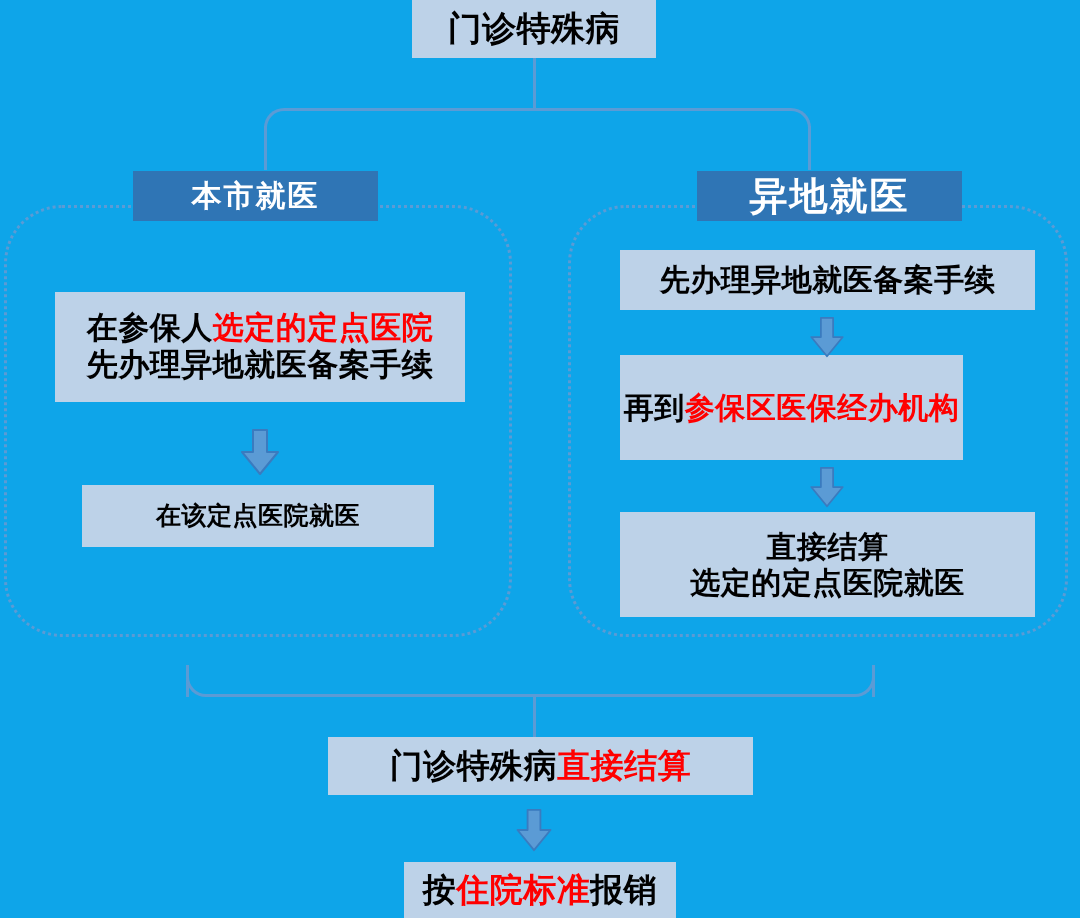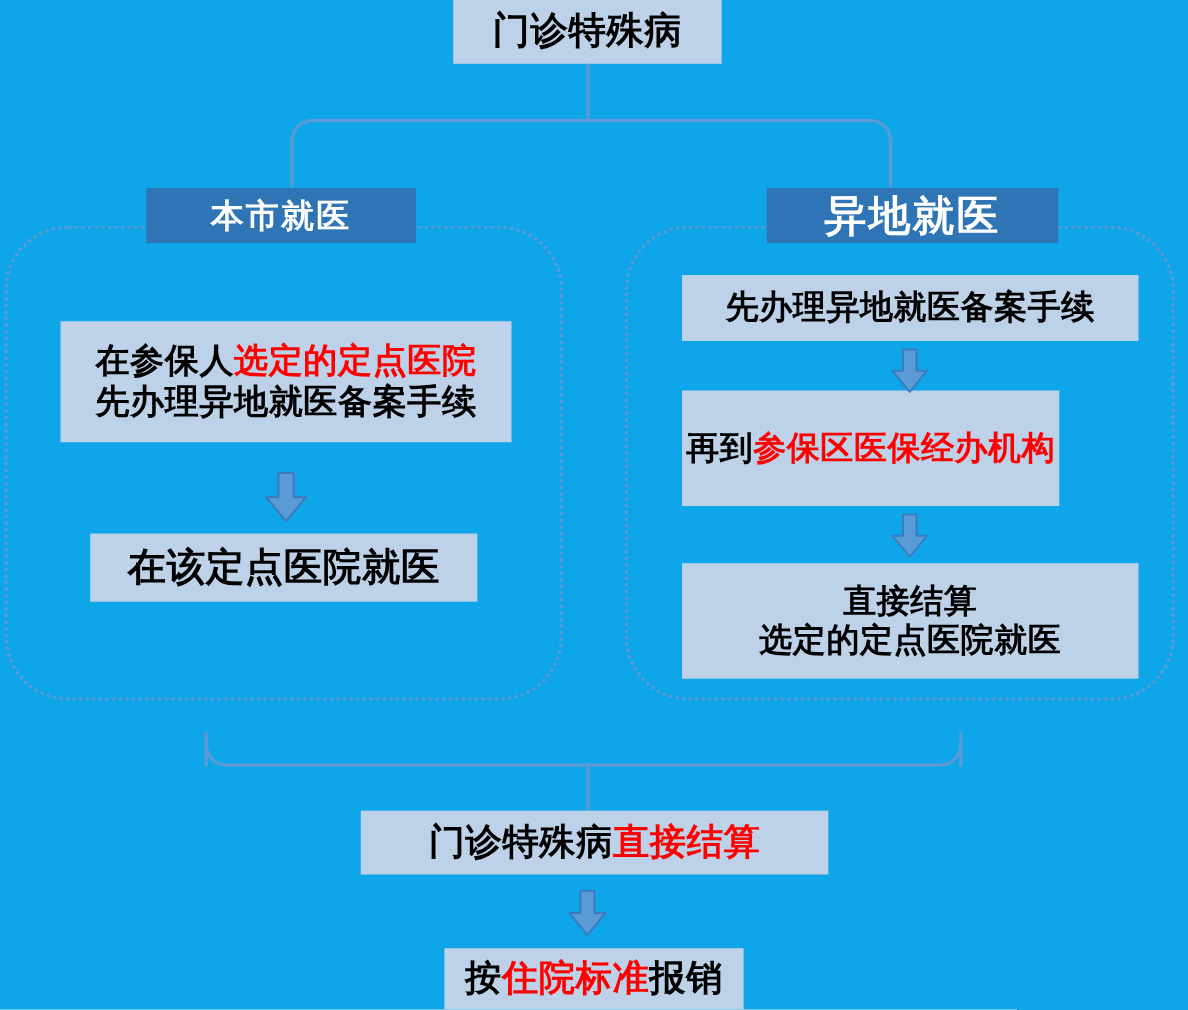--- a/index.html
+++ b/index.html
@@ -118,21 +118,21 @@
     <span class="ln"><span>在参保人</span><span class="em">选定的定点医院</span></span>
     <span class="ln">先办理异地就医备案手续</span>
   </div>
 
   <div class="arrow" style="left:240px; top:428px; width:40px; height:48px;">
     <svg width="40" height="48" viewBox="0 0 40 48" xmlns="http://www.w3.org/2000/svg">
       <polygon points="13,2 27,2 27,24 38,24 20,46 2,24 13,24" fill="#5b9bd5" stroke="#3a7bbf" stroke-width="2" stroke-linejoin="round"></polygon>
     </svg>
   </div>
 
-  <div class="box" style="left:82px; top:485px; width:352px; height:62px; font-size:35px;">
+  <div class="box" style="left:82px; top:485px; width:352px; height:62px; font-size:25px;">
     <span class="ln">在该定点医院就医</span>
   </div>
 
   <div class="group" style="left:568px; top:205px; width:500px; height:432px;"></div>
 
   <div class="chip" style="left:697px; top:171px; width:265px; height:50px; font-size:38px;">
     <span>异地就医</span>
   </div>
 
   <div class="box" style="left:620px; top:250px; width:415px; height:60px; font-size:30px;">

